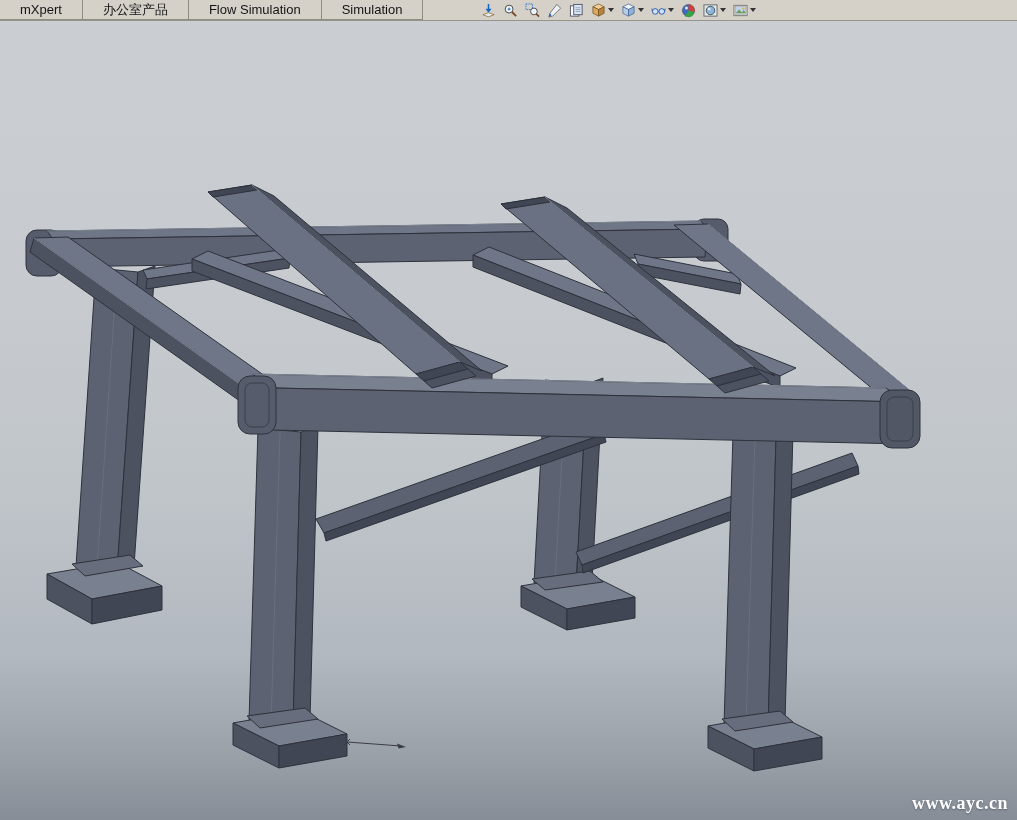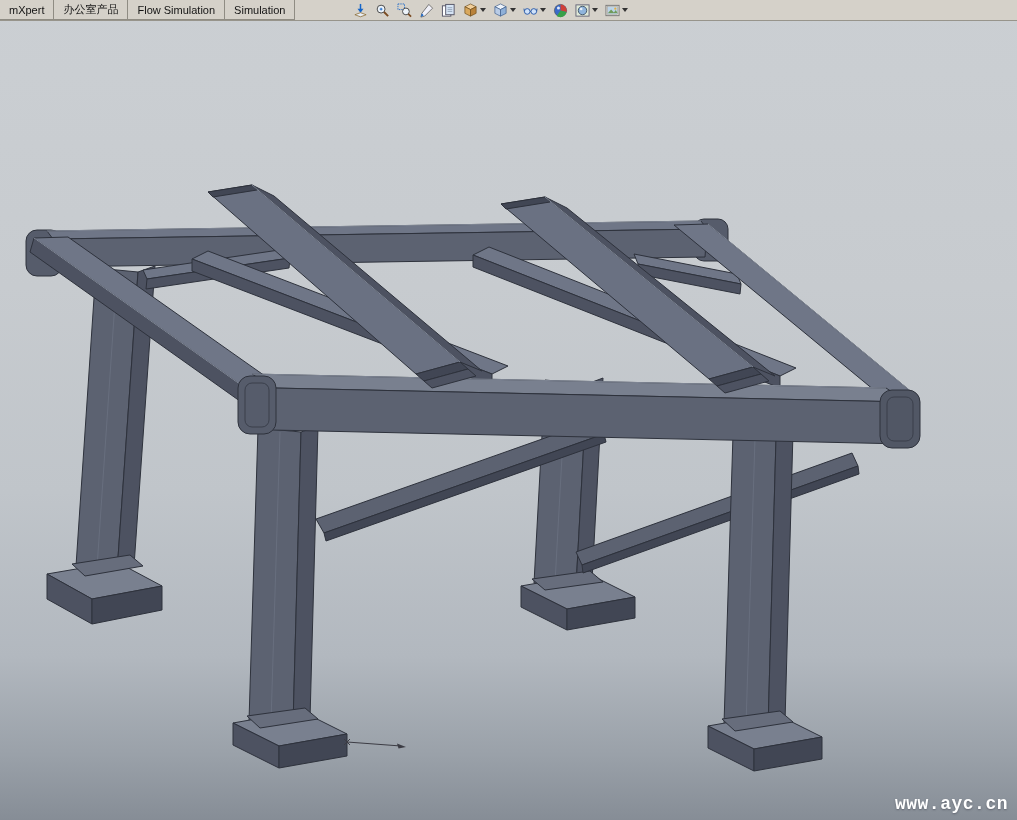--- a/index.html
+++ b/index.html
@@ -25,34 +25,34 @@
   .hl{stroke:#9aa1b2;stroke-width:1;fill:none;opacity:.75}
   .crease{stroke:#6d7484;stroke-width:1;opacity:.7}
   
   .topbar{
     position:absolute;top:0;left:0;right:0;height:20px;z-index:5;
     background:#d5d1c9;border-bottom:1px solid #97948b;
     display:flex;align-items:stretch;
   }
   .tabs{display:flex;align-items:stretch;}
   .tab{
-    display:flex;align-items:center;padding:0 9px;font-size:11px;color:#141414;
+    display:flex;align-items:center;padding:0 20px;font-size:13px;color:#141414;
     background:#d5d1c9;border:1px solid #8f8c83;border-top:none;margin-left:-1px;
     white-space:nowrap;cursor:default;
   }
   .tab:first-child{margin-left:0;border-left:none;}
   .icons{display:flex;align-items:center;margin-left:58px;gap:7px;}
   .ibtn{display:flex;align-items:center;height:18px;cursor:default;}
   .ibtn svg{width:15px;height:15px;display:block;}
   .darr{width:0;height:0;border-left:3px solid transparent;border-right:3px solid transparent;
         border-top:4px solid #333;margin-left:2px;}
   
   .watermark{
     position:absolute;right:9px;bottom:6px;z-index:6;
-    font-family:Liberation Mono, monospace;font-weight:bold;font-size:18px;
+    font-family:Liberation Serif, serif;font-weight:bold;font-size:18px;
     color:#ffffff;text-shadow:0 1px 2px rgba(55,58,70,.5);letter-spacing:.5px;
   }
 </style>
 </head>
 <body>
 
 <div class="viewport">
   <svg class="scene" viewBox="0 0 1017 820">
 
     <g>

